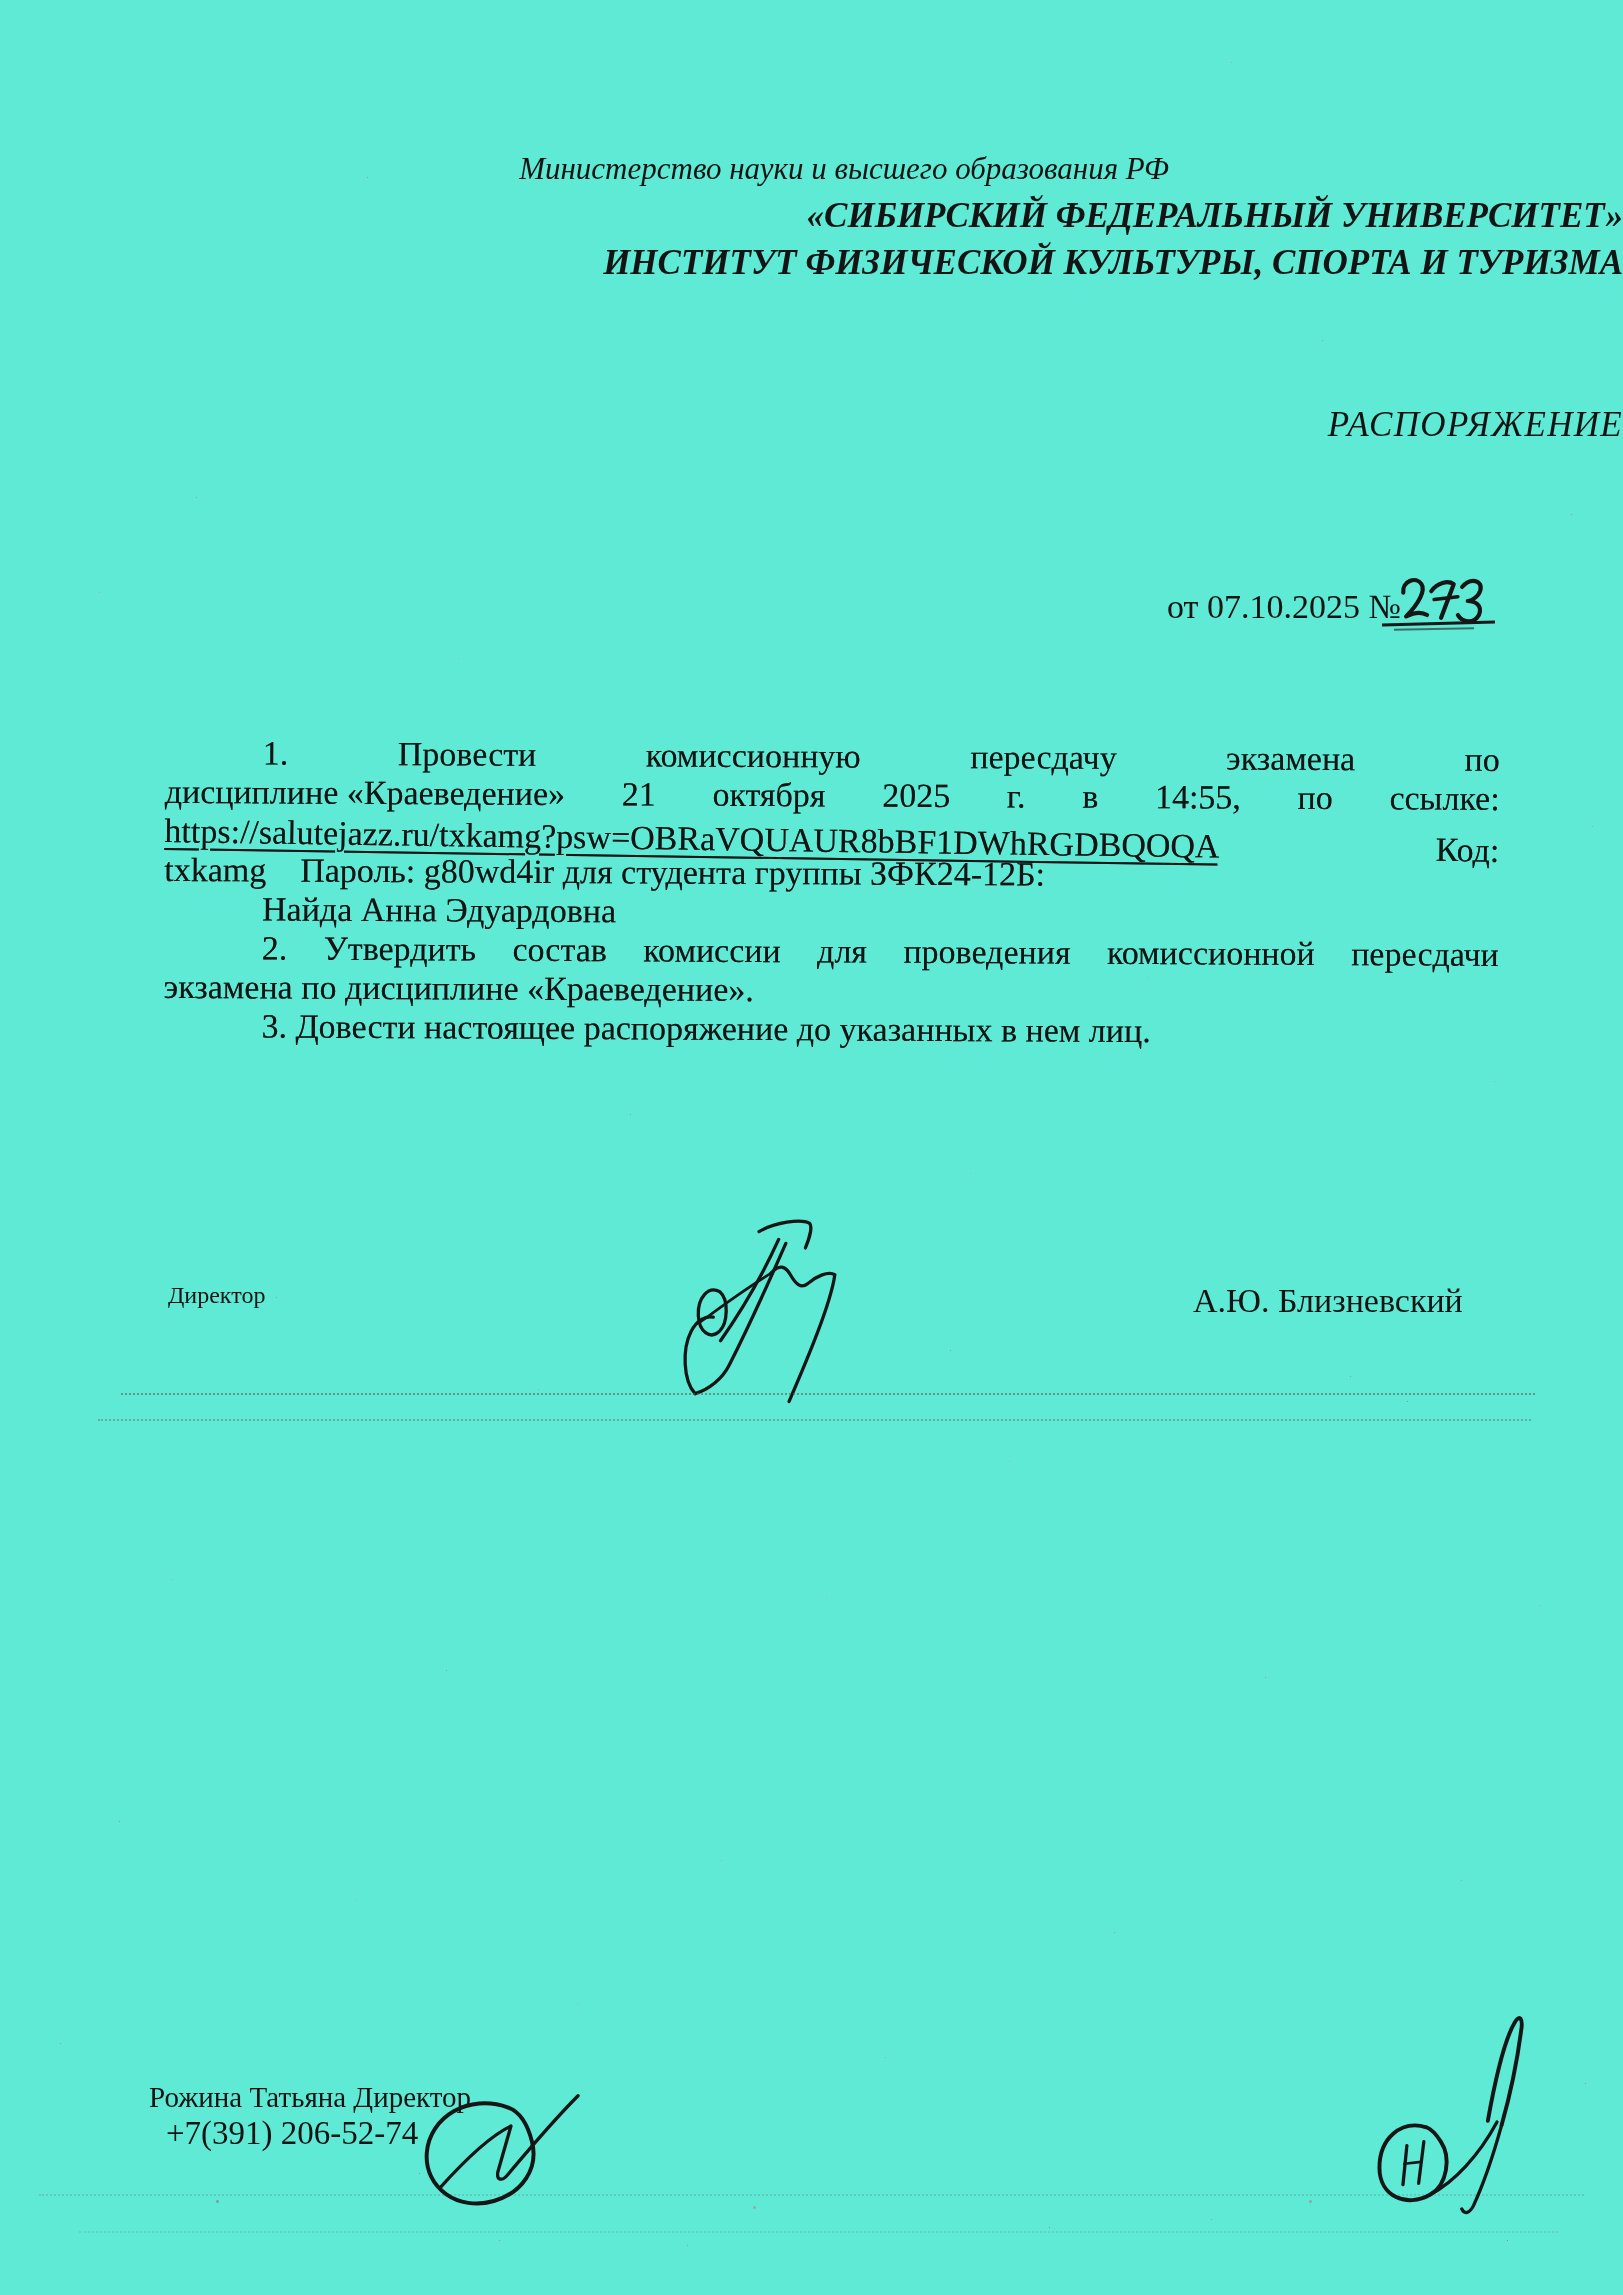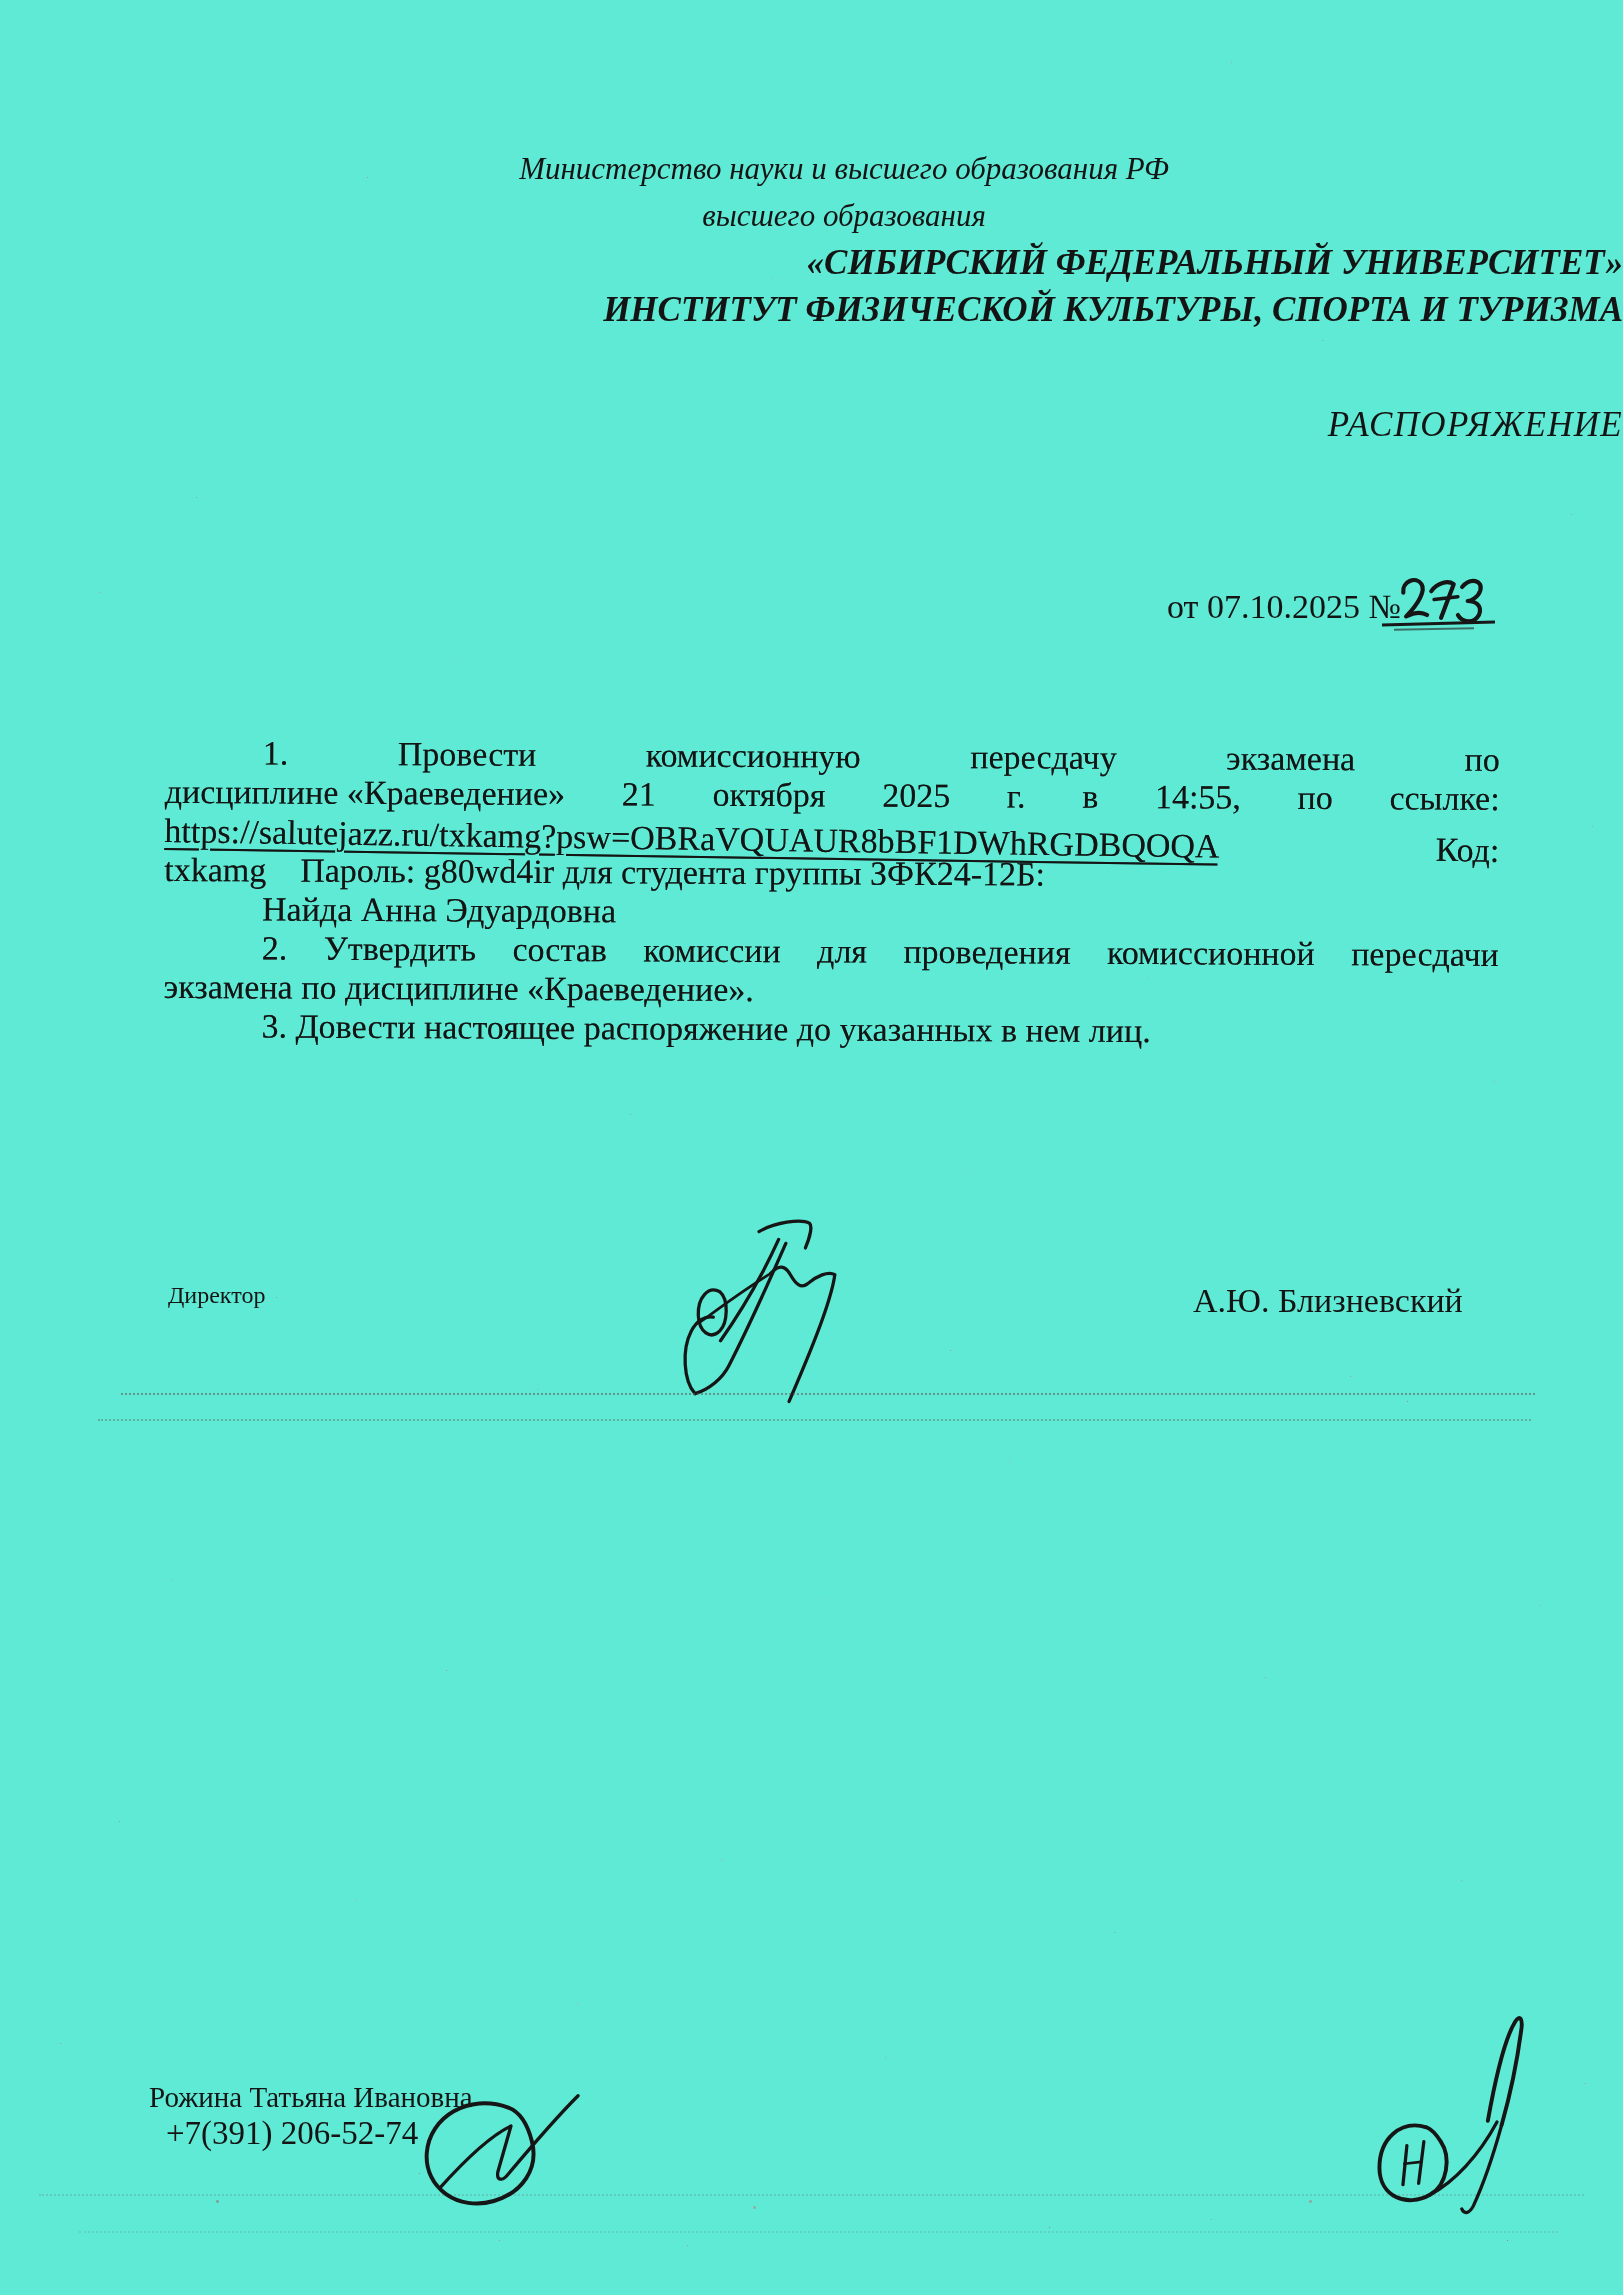--- a/index.html
+++ b/index.html
@@ -73,21 +73,20 @@
   .corner-sig{left:1369px;top:2011px;width:160px;height:209px;}
   svg path{fill:none;stroke:#161616;stroke-linecap:round;stroke-linejoin:round;}
 </style>
 </head>
 <body>
 
 <div class="page">
 
   <div class="abs header">
     <div class="hline">Министерство науки и высшего образования РФ</div>
-    <div class="hline">высшего образования</div>
     <div class="hline bold-line">«СИБИРСКИЙ ФЕДЕРАЛЬНЫЙ УНИВЕРСИТЕТ»</div>
     <div class="hline bold-line">ИНСТИТУТ ФИЗИЧЕСКОЙ КУЛЬТУРЫ, СПОРТА И ТУРИЗМА</div>
   </div>
 
   <div class="abs doc-title">РАСПОРЯЖЕНИЕ</div>
 
 
   <div class="abs dateline">от 07.10.2025 №</div>
   <svg class="abs num-svg" viewBox="0 0 130 80" role="img" aria-label="273">
     <path d="M14,28 C12,12 32,4 40,16 C46,25 36,44 18,62 C28,57 40,55 48,60" stroke-width="6"></path>
@@ -120,21 +119,21 @@
     <path d="M140,94 C152,80 162,82 170,96 C178,110 186,118 196,110 C210,98 228,90 238,96 C232,140 196,225 168,290" stroke-width="5"></path>
   </svg>
   <div class="abs signer">А.Ю. Близневский</div>
 
   <div class="abs dotline1"></div>
   <div class="abs dotline2"></div>
   <div class="abs dotline3"></div>
   <div class="abs dotline4"></div>
   <div class="abs speckles"></div>
 
-  <div class="abs footer-name">Рожина Татьяна Ивановна</div>
+  <div class="abs footer-name">Рожина Татьяна Директор</div>
   <div class="abs footer-phone">+7(391) 206-52-74</div>
 
   <svg class="abs footer-scribble" viewBox="0 0 260 190" role="img">
     <path d="M148,26 C88,4 28,40 24,95 C20,148 72,184 126,168 C170,155 194,118 184,78 C177,50 164,32 148,26" stroke-width="6"></path>
     <path d="M44,148 C80,108 122,68 152,54 L132,124 C130,136 138,139 147,128 C184,84 222,40 254,8" stroke-width="5"></path>
   </svg>
 
   <svg class="abs corner-sig" viewBox="0 0 245 320" role="img">
     <path d="M182,168 C192,112 208,42 224,16 C231,5 236,12 233,30 C227,76 214,136 203,175" stroke-width="6"></path>
     <path d="M203,175 C190,222 172,272 160,298 C154,310 146,312 142,303" stroke-width="5"></path>

